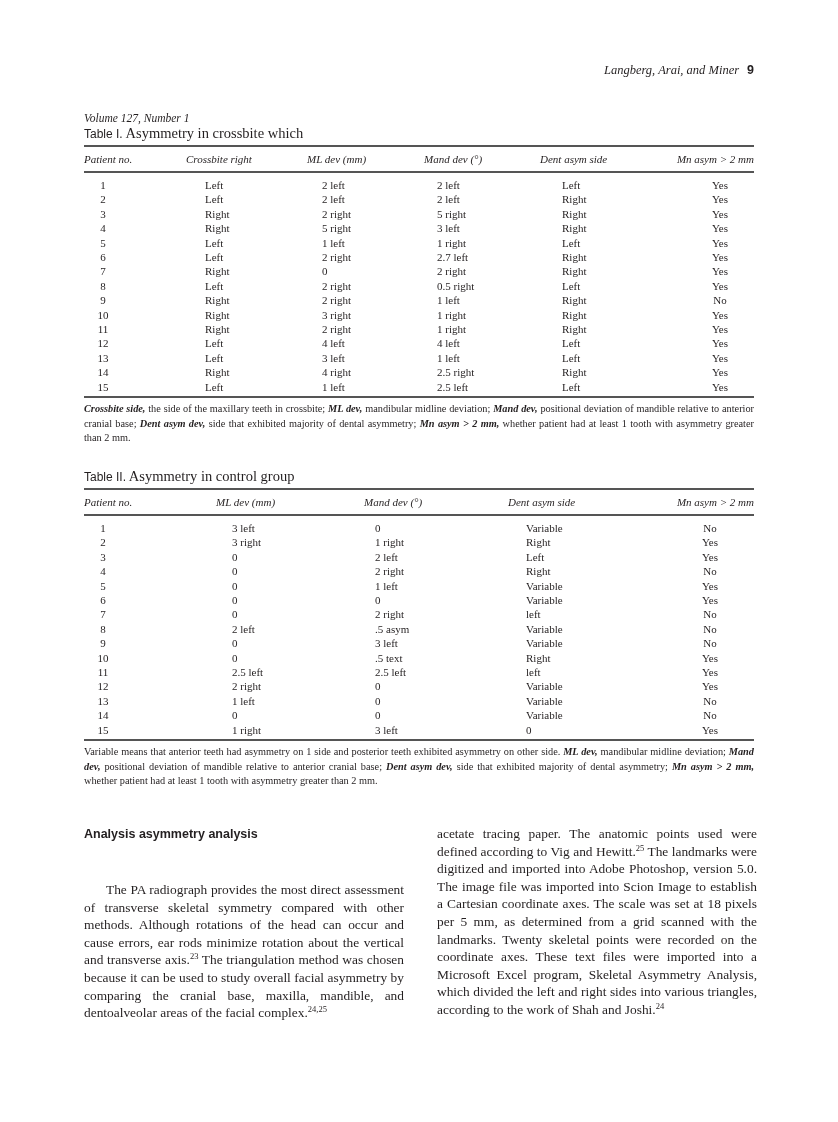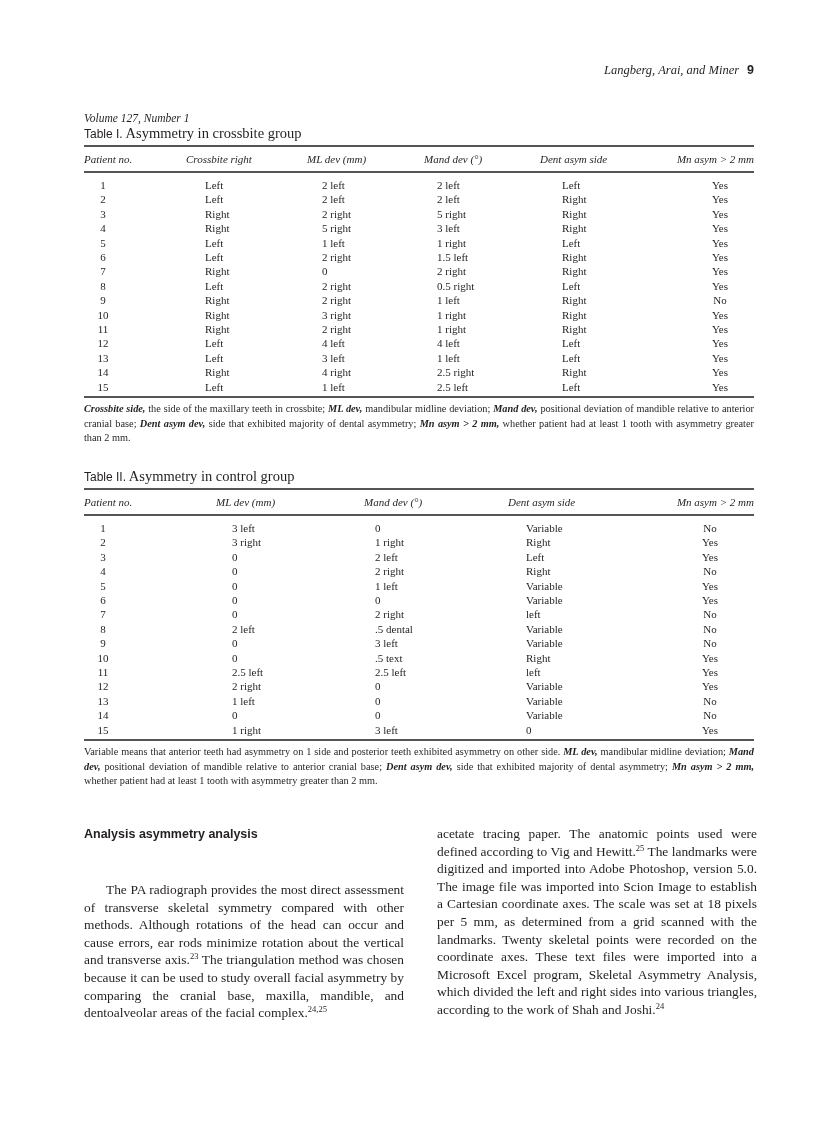--- a/index.html
+++ b/index.html
@@ -32,21 +32,21 @@
 
 <div class="hdr-left">
   <div class="vol">Volume 127, Number 1</div>
 </div>
 <div class="hdr-right">
   <span>Langberg, Arai, and Miner</span><span class="pg">9</span>
 </div>
 
 <div class="tbl-title" style="top:124px;">
   <span class="lab">Table I.</span>
-  <span>Asymmetry in crossbite group</span>
+  <span>Asymmetry in crossbite which</span>
 </div>
 <div class="rule-thick" style="top:145px;"></div>
 <div id="t1-headers">
     <div class="colhdr" style="top: 152px; left: 84px;">Patient no.</div>
     <div class="colhdr" style="top: 152px; left: 186px;">Crossbite right</div>
     <div class="colhdr" style="top: 152px; left: 307px;">ML dev (mm)</div>
     <div class="colhdr" style="top: 152px; left: 424px;">Mand dev (°)</div>
     <div class="colhdr" style="top: 152px; left: 540px;">Dent asym side</div>
     <div class="colhdr" style="top: 152px; right: 84px;">Mn asym &gt; 2 mm</div>
   </div>
@@ -89,21 +89,21 @@
       <div class="cell" style="top: 235.6px; left: 205px;">Left</div>
       <div class="cell" style="top: 235.6px; left: 322px;">1 left</div>
       <div class="cell" style="top: 235.6px; left: 437px;">1 right</div>
       <div class="cell" style="top: 235.6px; left: 562px;">Left</div>
       <div class="cell" style="top: 235.6px; left: 700px; width: 40px; text-align: center;">Yes</div>
     </div>
     <div>
       <div class="cell" style="top: 250px; left: 83px; width: 40px; text-align: center;">6</div>
       <div class="cell" style="top: 250px; left: 205px;">Left</div>
       <div class="cell" style="top: 250px; left: 322px;">2 right</div>
-      <div class="cell" style="top: 250px; left: 437px;">1.5 left</div>
+      <div class="cell" style="top: 250px; left: 437px;">2.7 left</div>
       <div class="cell" style="top: 250px; left: 562px;">Right</div>
       <div class="cell" style="top: 250px; left: 700px; width: 40px; text-align: center;">Yes</div>
     </div>
     <div>
       <div class="cell" style="top: 264.4px; left: 83px; width: 40px; text-align: center;">7</div>
       <div class="cell" style="top: 264.4px; left: 205px;">Right</div>
       <div class="cell" style="top: 264.4px; left: 322px;">0</div>
       <div class="cell" style="top: 264.4px; left: 437px;">2 right</div>
       <div class="cell" style="top: 264.4px; left: 562px;">Right</div>
       <div class="cell" style="top: 264.4px; left: 700px; width: 40px; text-align: center;">Yes</div>
@@ -237,21 +237,21 @@
     <div>
       <div class="cell" style="top: 607.4px; left: 83px; width: 40px; text-align: center;">7</div>
       <div class="cell" style="top: 607.4px; left: 232px;">0</div>
       <div class="cell" style="top: 607.4px; left: 375px;">2 right</div>
       <div class="cell" style="top: 607.4px; left: 526px;">left</div>
       <div class="cell" style="top: 607.4px; left: 690px; width: 40px; text-align: center;">No</div>
     </div>
     <div>
       <div class="cell" style="top: 621.8px; left: 83px; width: 40px; text-align: center;">8</div>
       <div class="cell" style="top: 621.8px; left: 232px;">2 left</div>
-      <div class="cell" style="top: 621.8px; left: 375px;">.5 dental</div>
+      <div class="cell" style="top: 621.8px; left: 375px;">.5 asym</div>
       <div class="cell" style="top: 621.8px; left: 526px;">Variable</div>
       <div class="cell" style="top: 621.8px; left: 690px; width: 40px; text-align: center;">No</div>
     </div>
     <div>
       <div class="cell" style="top: 636.2px; left: 83px; width: 40px; text-align: center;">9</div>
       <div class="cell" style="top: 636.2px; left: 232px;">0</div>
       <div class="cell" style="top: 636.2px; left: 375px;">3 left</div>
       <div class="cell" style="top: 636.2px; left: 526px;">Variable</div>
       <div class="cell" style="top: 636.2px; left: 690px; width: 40px; text-align: center;">No</div>
     </div>

